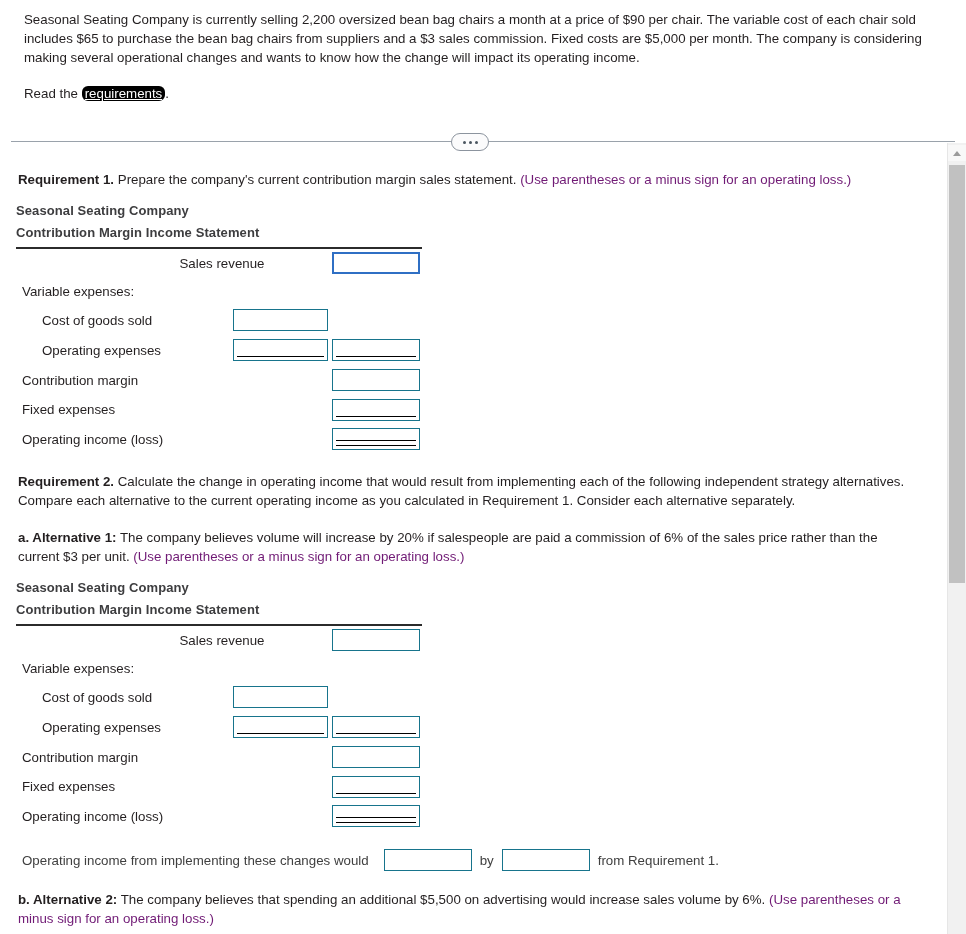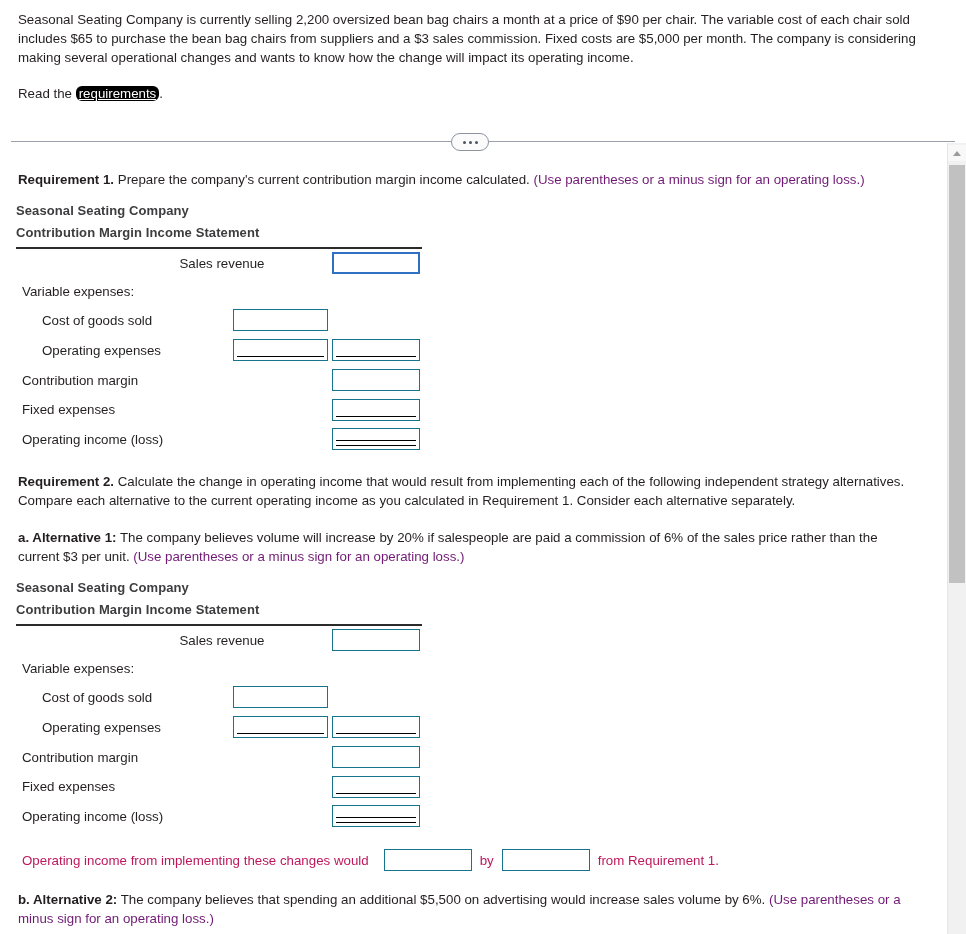--- a/index.html
+++ b/index.html
@@ -16,20 +16,21 @@
     overflow: hidden;
     position: relative;
   }
 
   
   .problem {
     padding: 10px 18px 0 18px;
     line-height: 19px;
     font-size: 13.3px;
     color: #231f20;
+    margin-left: 6px;
   }
   .problem p { margin: 0; }
   .read-line {
     margin-top: 17px !important;
   }
   .req-link {
     display: inline-block;
     background: #000000;
     color: #ffffff;
     border-radius: 6px;
@@ -177,21 +178,21 @@
   .row-cm      { height: 30px; }
   .row-fixed   { height: 29px; }
   .row-oi      { height: 30px; }
 
   
   .sentence-row {
     display: flex;
     align-items: center;
     padding: 18px 0 0 6px;
     font-size: 13.3px;
-    color: #be185d;
+    color: #404040;
     line-height: 19px;
   }
   .inline-box {
     display: inline-block;
     width: 88px;
     height: 22px;
     box-sizing: border-box;
     border: 1px solid #17748c;
     background: #ffffff;
     margin: 0 8px;
@@ -263,21 +264,21 @@
     <span></span>
     <span></span>
     <span></span>
   </div>
 </div>
 
 <div class="scroll-area">
   <div class="content">
 
     <p class="req-para req-1">
-      <span class="bold">Requirement 1.</span><span> Prepare the company's current contribution margin income calculated. </span><span class="green">(Use parentheses or a minus sign for an operating loss.)</span>
+      <span class="bold">Requirement 1.</span><span> Prepare the company's current contribution margin sales statement. </span><span class="green">(Use parentheses or a minus sign for an operating loss.)</span>
     </p>
 
     <div class="stmt">
       <div class="stmt-title">Seasonal Seating Company</div>
       <div class="stmt-title">Contribution Margin Income Statement</div>
       <div class="stmt-rule"></div>
 
       <div class="stmt-row row-sales">
         <div class="stmt-label">Sales revenue</div>
         <div class="cell col2 focused"></div>

